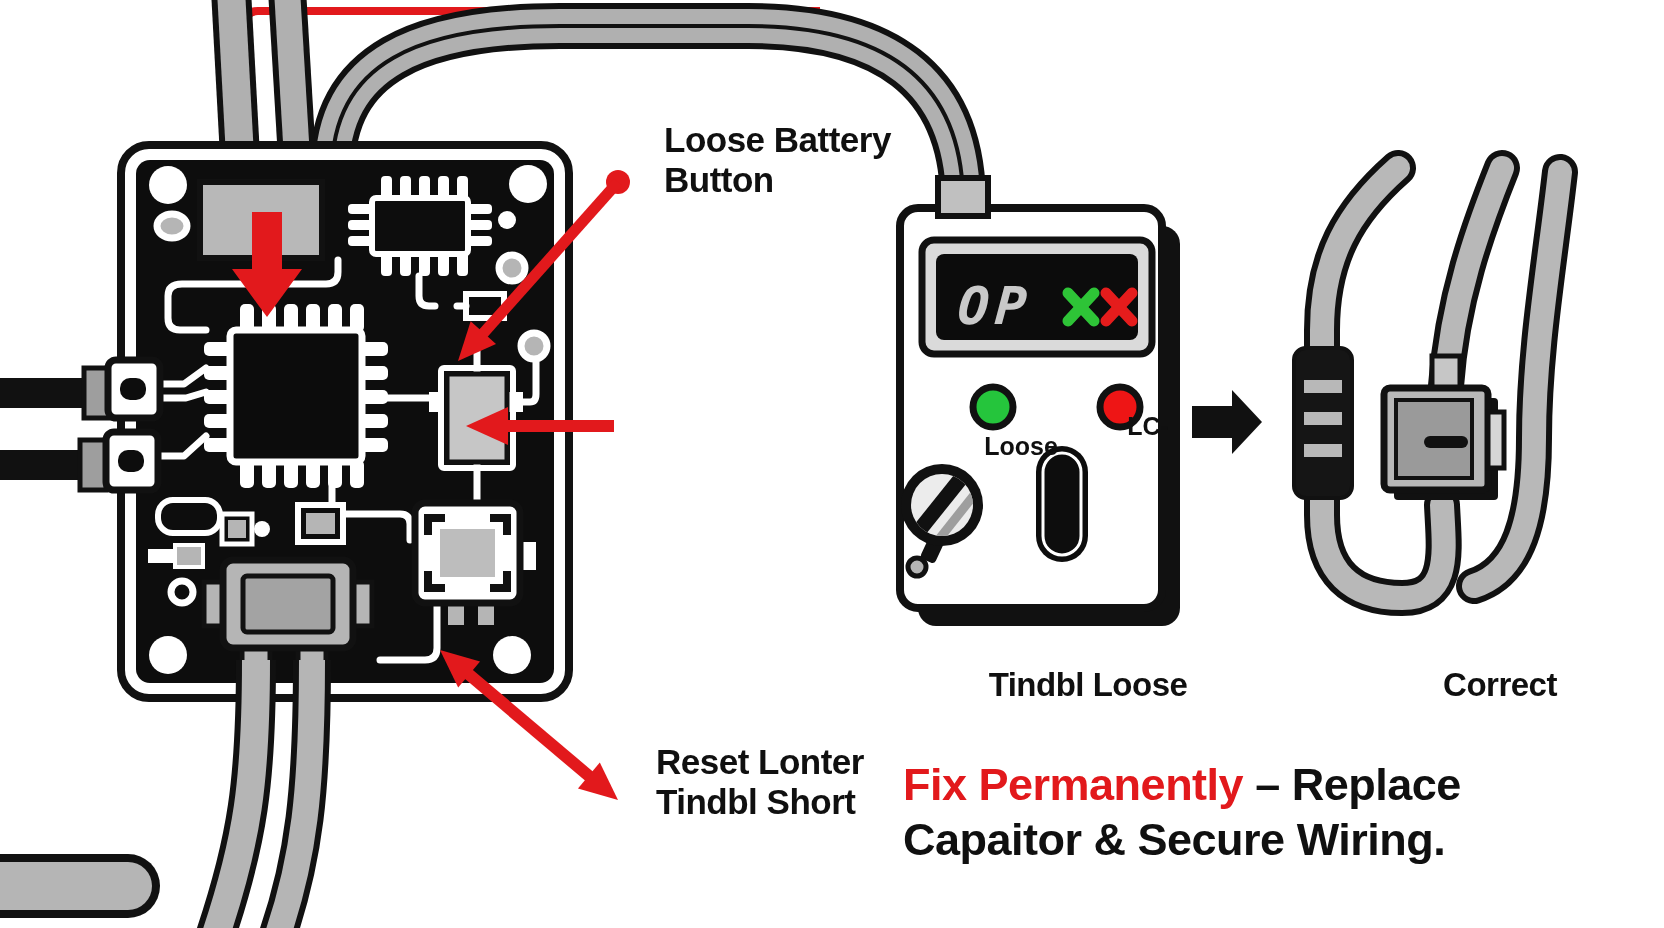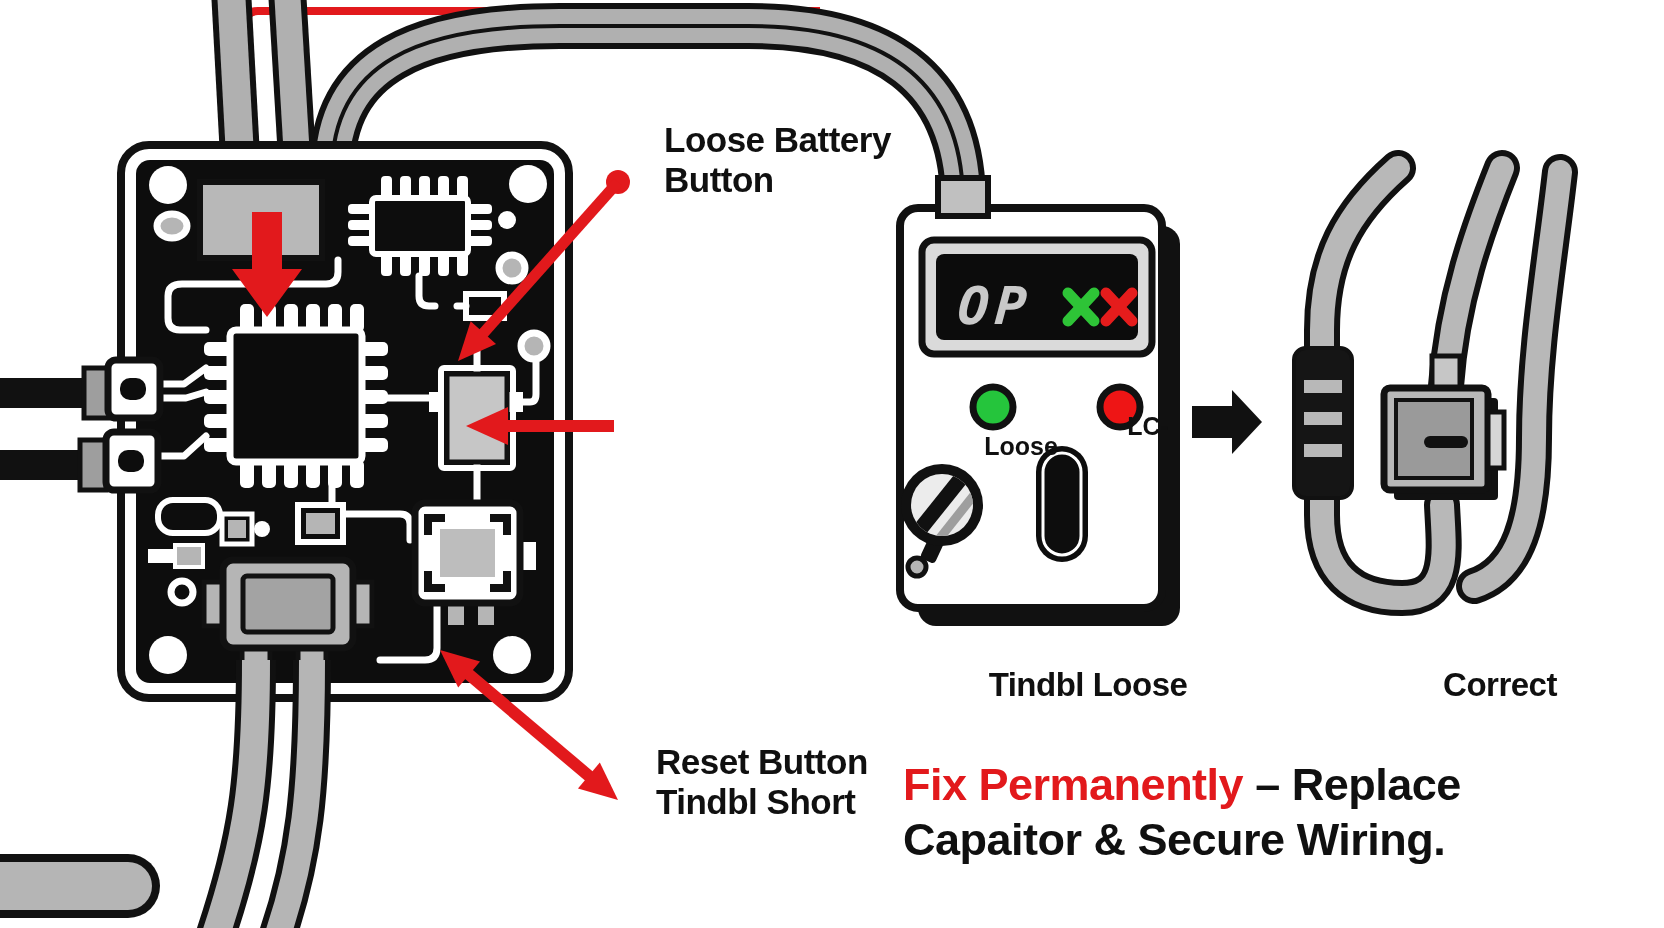--- a/index.html
+++ b/index.html
@@ -279,21 +279,21 @@
   </g>
 </svg>
 
 <div class="lbl lbl-callout" style="left:636px;top:120px;">
   <div>Loose Battery</div>
   <div>Button</div>
 </div>
 
 
 <div class="lbl lbl-callout" style="left:628px;top:742px;">
-  <div>Reset Button</div>
+  <div>Reset Lonter</div>
   <div>Tindbl Short</div>
 </div>
 
 <div class="display-text" style="left:958px;top:276px;">OP</div>
 
 <div class="lbl lbl-small center" style="left:918px;top:432px;width:150px;">Loose</div>
 <div class="lbl lbl-small center" style="left:1045px;top:412px;width:150px;">LC-</div>
 
 <div class="lbl lbl-caption center" style="left:910px;top:666px;width:300px;">Tindbl Loose</div>
 <div class="lbl lbl-caption center" style="left:1322px;top:666px;width:300px;">Correct</div>

